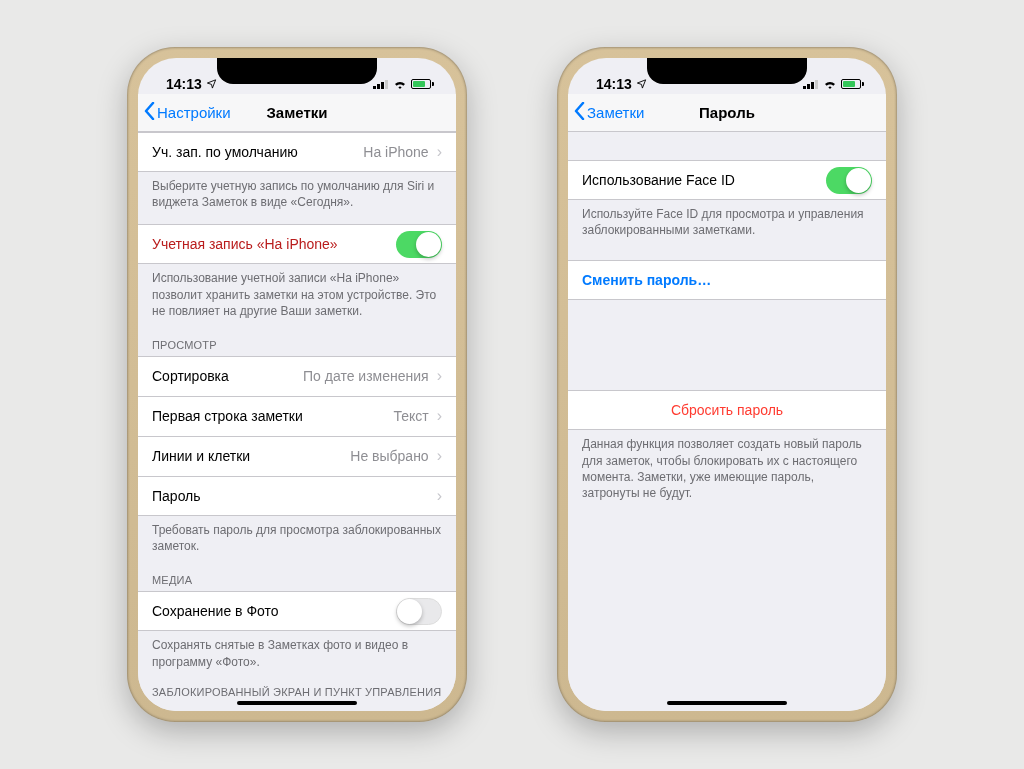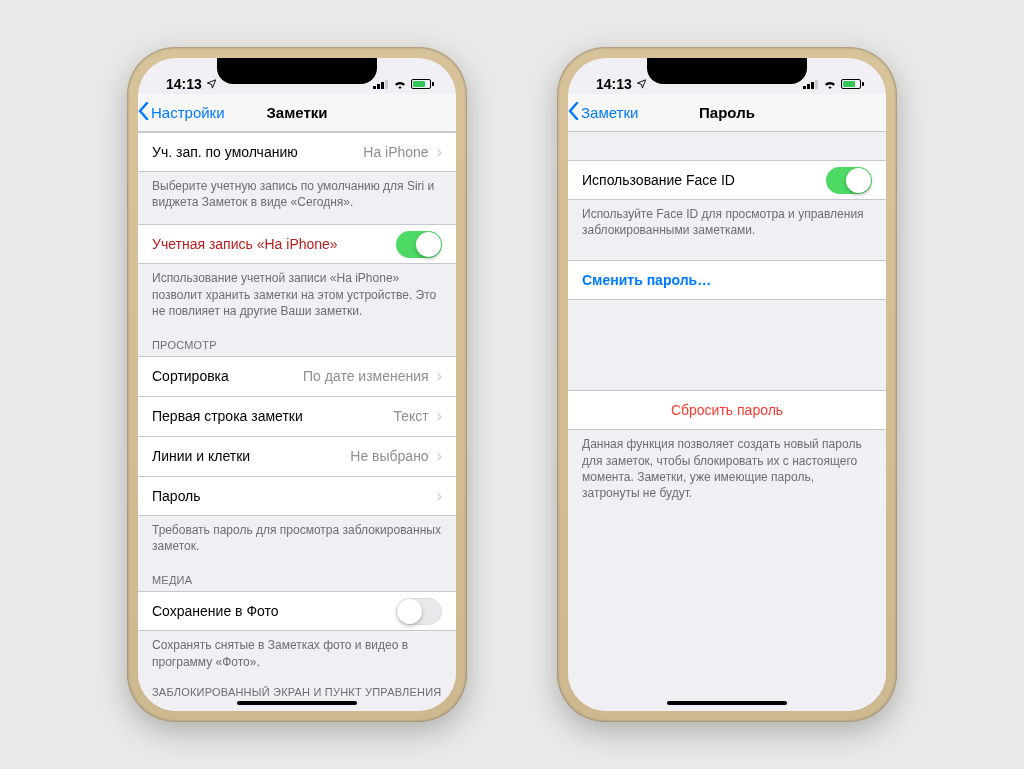--- a/index.html
+++ b/index.html
@@ -60,20 +60,21 @@
     border-bottom: 1px solid #c8c7cc;
     display: flex;
     align-items: center;
     position: relative;
   }
   .nav-back {
     display: flex;
     align-items: center;
     color: #007aff;
     font-size: 15px;
+    padding-left: 6px;
     gap: 2px;
   }
   .nav-title {
     position: absolute;
     left: 50%;
     transform: translateX(-50%);
     font-weight: 600;
     font-size: 15px;
     color: #000;
   }

